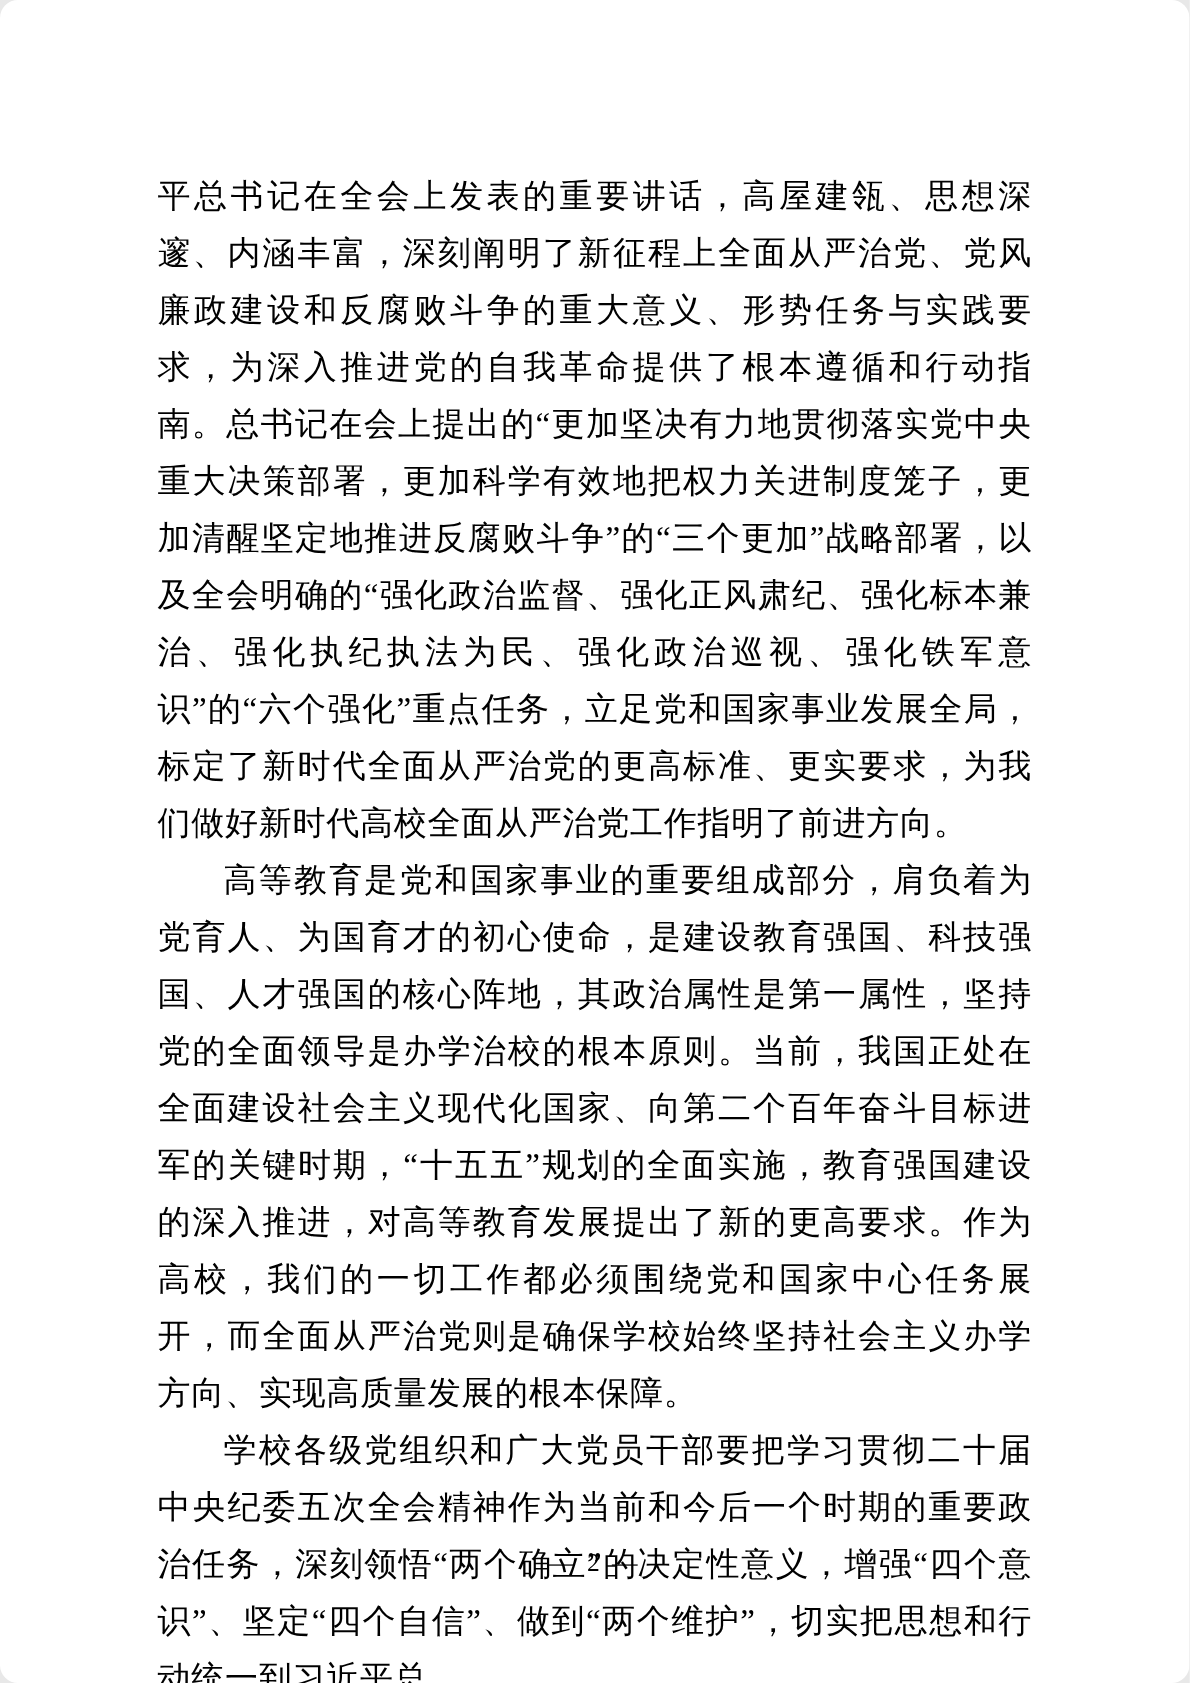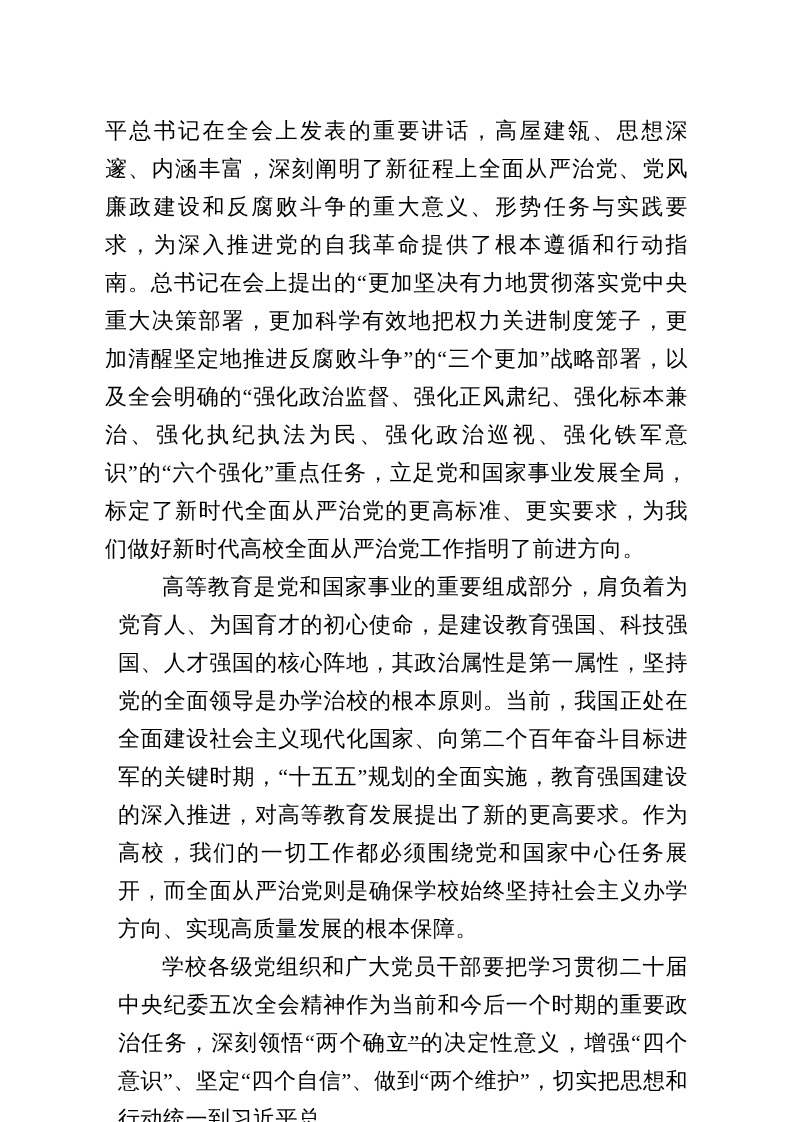--- a/index.html
+++ b/index.html
@@ -11,38 +11,38 @@
   body {
     font-family: "Liberation Serif", "DejaVu Serif", serif;
     color: #000;
   }
   .page {
     position: relative;
     width: 793px;
     height: 1122px;
     background: #ffffff;
     overflow: hidden;
+    border-radius: 12px;
   }
   .content {
     position: absolute;
     top: 112px;
     left: 105px;
     width: 583px;
   }
   .para {
     font-size: 22px;
     line-height: 38px;
     text-align: justify;
     text-justify: inter-ideograph;
     letter-spacing: 0.5px;
     word-break: break-all;
   }
   .para.indent {
     text-indent: 2em;
-    margin-left: 13px;
   }
   .page-footer {
     position: absolute;
     left: 0;
     right: 0;
     top: 1032px;
     text-align: center;
     font-size: 17px;
     color: #000;
     letter-spacing: 2px;

